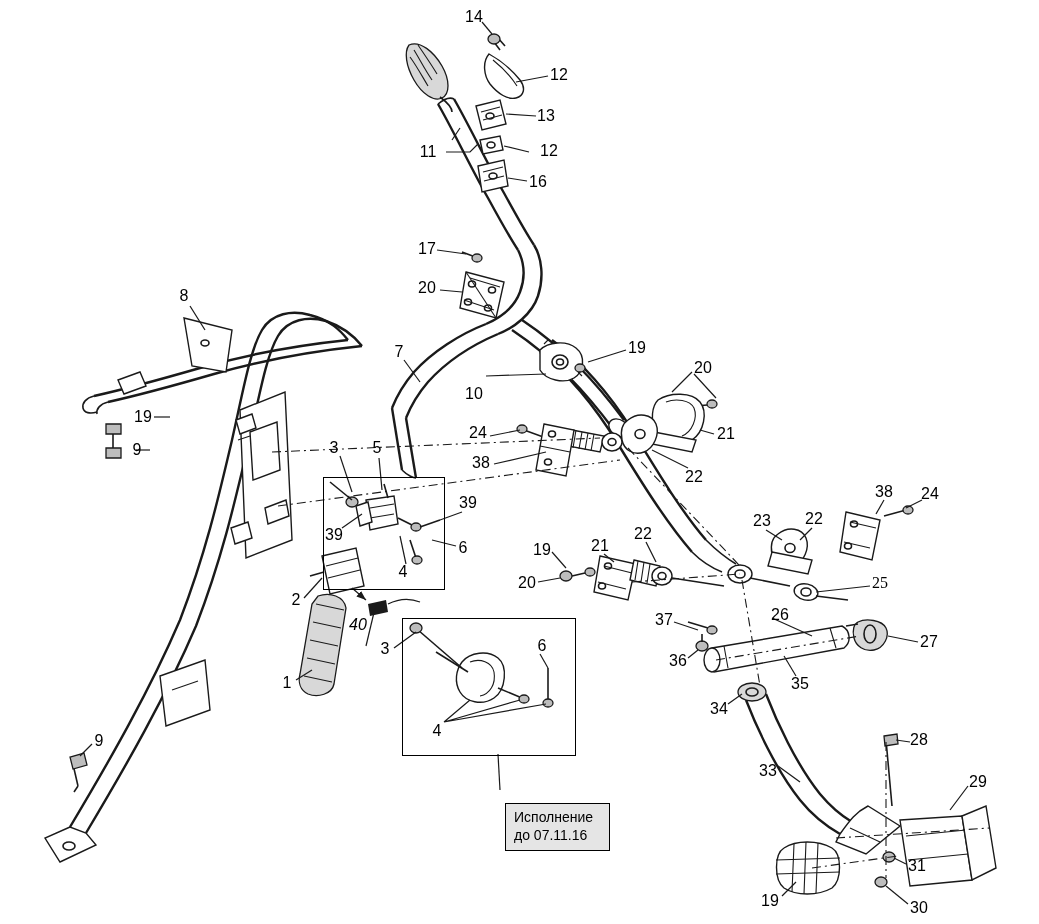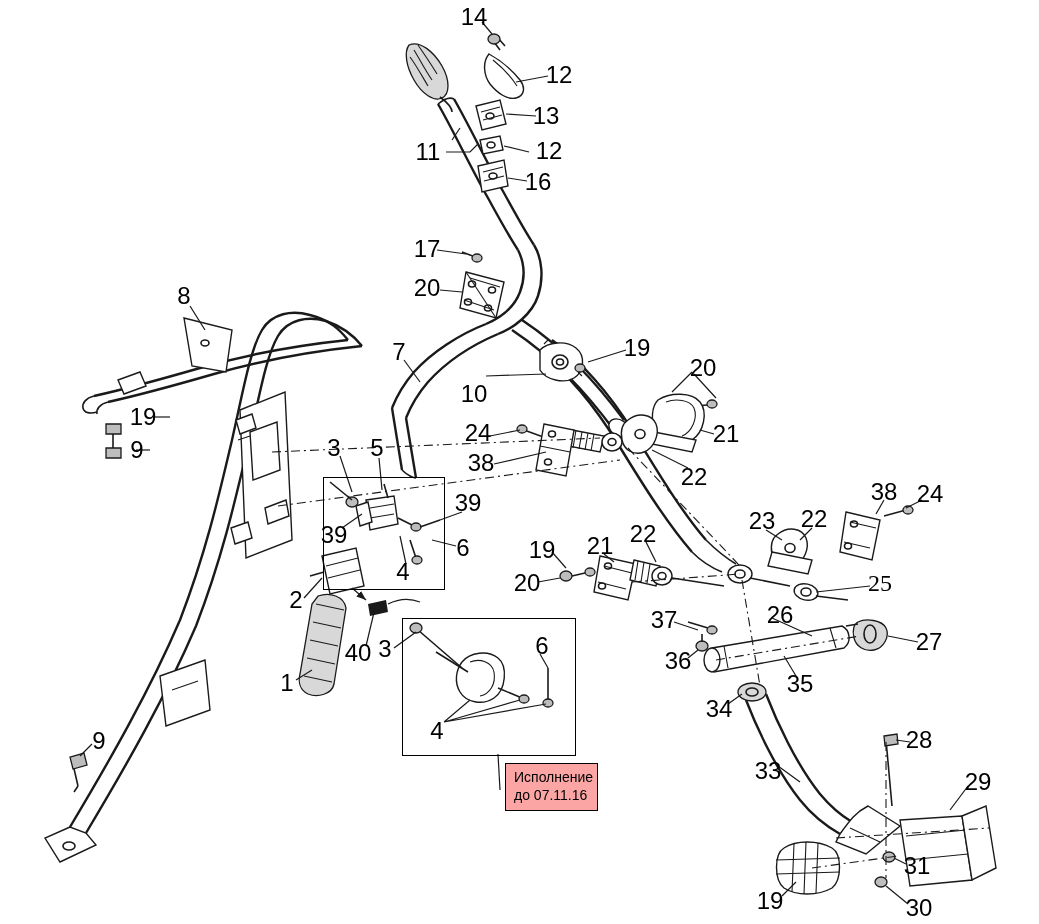--- a/index.html
+++ b/index.html
@@ -20,36 +20,37 @@
   #art {
     position: absolute;
     left: 0;
     top: 0;
     width: 1039px;
     height: 924px;
   }
   .callout {
     position: absolute;
     font-family: "Liberation Sans", sans-serif;
-    font-size: 24px;
+    font-size: 16px;
     color: #000000;
     line-height: 1;
     white-space: nowrap;
     transform: translate(-50%, -50%);
     user-select: none;
   }
   .note-box {
     position: absolute;
     box-sizing: border-box;
     border: 1.4px solid #000;
-    background: #fca5a5;
-    padding: 5px 4px 6px 8px;
+    background: #e5e5e5;
+    padding: 5px 16px 6px 8px;
     font-size: 14px;
     color: #000;
     line-height: 1.25;
+    margin-top: 40px;
   }
   .note-box div {
     white-space: nowrap;
   }
   .inset-frame {
     position: absolute;
     box-sizing: border-box;
     border: 1.4px solid #000;
     background: transparent;
   }
@@ -427,21 +428,21 @@
       <div class="callout" style="left: 542px; top: 550px;">19</div>
       <div class="callout" style="left: 403px; top: 572px;">4</div>
       <div class="callout" style="left: 527px; top: 583px;">20</div>
       <div class="callout" style="left: 880px; top: 583px; font-family: Liberation Serif, serif;">25</div>
       <div class="callout" style="left: 296px; top: 600px;">2</div>
       <div class="callout" style="left: 763px; top: 615px; margin-left: 17px;">26</div>
       <div class="callout" style="left: 664px; top: 620px;">37</div>
       <div class="callout" style="left: 929px; top: 642px;">27</div>
       <div class="callout" style="left: 385px; top: 649px;">3</div>
       <div class="callout" style="left: 542px; top: 646px;">6</div>
-      <div class="callout" style="left: 358px; top: 653px;">40</div>
+      <div class="callout" style="left: 358px; top: 625px; font-style: italic;">40</div>
       <div class="callout" style="left: 678px; top: 661px;">36</div>
       <div class="callout" style="left: 287px; top: 683px;">1</div>
       <div class="callout" style="left: 800px; top: 684px;">35</div>
       <div class="callout" style="left: 719px; top: 709px;">34</div>
       <div class="callout" style="left: 437px; top: 731px;">4</div>
       <div class="callout" style="left: 919px; top: 740px;">28</div>
       <div class="callout" style="left: 99px; top: 741px;">9</div>
       <div class="callout" style="left: 768px; top: 771px;">33</div>
       <div class="callout" style="left: 978px; top: 782px;">29</div>
       <div class="callout" style="left: 917px; top: 866px;">31</div>

